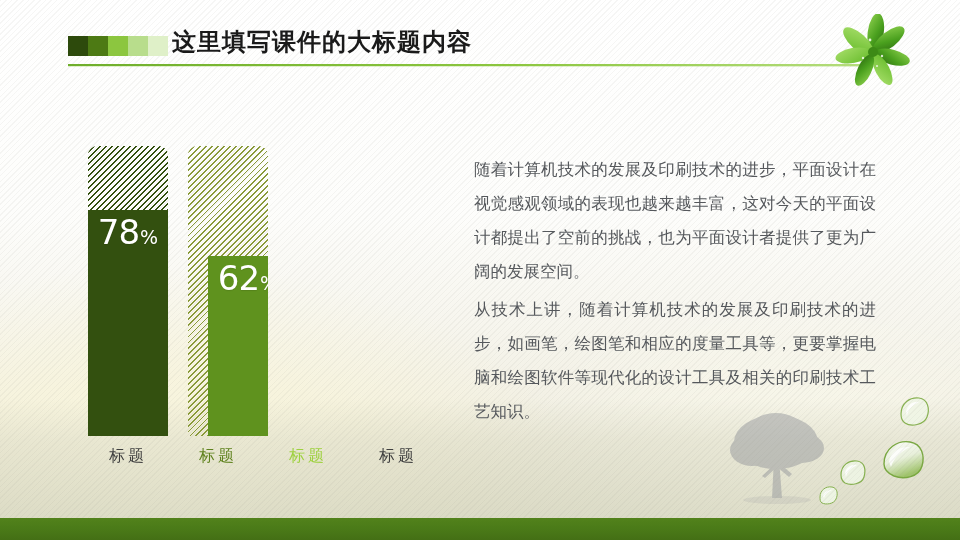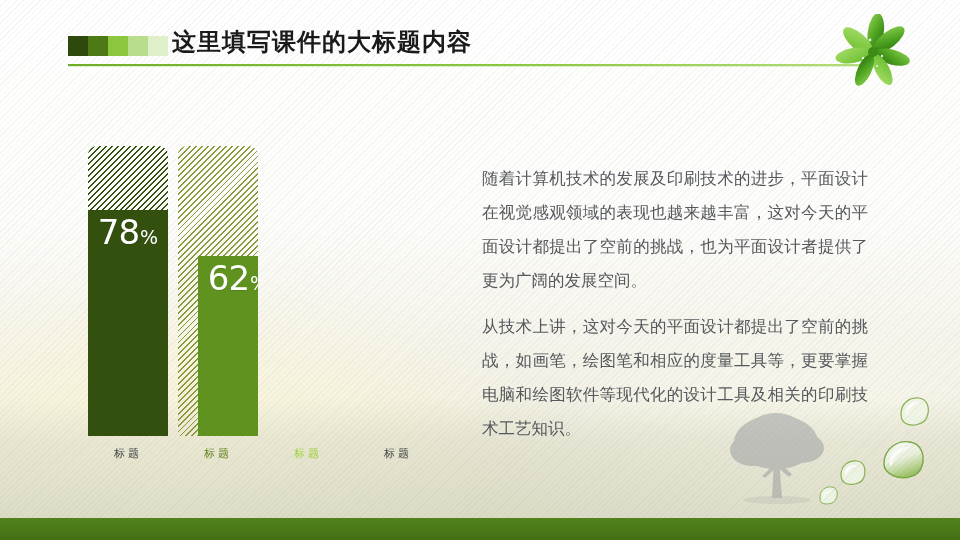--- a/index.html
+++ b/index.html
@@ -60,51 +60,51 @@
     background:linear-gradient(90deg,#6fae2c 0%,#8cc63f 55%,#b5dd7d 100%);
   }
   .title-rule-shadow{
     position:absolute;left:68px;top:66px;width:804px;height:1px;
     background:rgba(140,198,63,0.25);
   }
   .leaf{position:absolute;right:42px;top:14px;width:90px;height:72px;z-index:9;}
 
   
   .chart{position:absolute;left:88px;top:146px;width:350px;height:330px;z-index:8;}
-  .bars{position:relative;height:290px;display:flex;align-items:flex-end;gap:10px;}
+  .bars{position:relative;height:290px;display:flex;align-items:flex-end;gap:20px;}
   .bar-col{width:80px;position:relative;height:290px;}
   .bar-track{
     position:absolute;left:0;bottom:0;width:80px;height:100%;
     border-radius:9px 9px 0 0;overflow:hidden;
   }
   .bar-fill{
     position:absolute;left:0;bottom:0;width:100%;
     display:flex;align-items:flex-start;justify-content:center;
     padding-top:4px;box-sizing:border-box;
   }
   .val{
     color:#ffffff;font-size:34px;line-height:36px;font-weight:500;
     letter-spacing:-1px;white-space:nowrap;
     text-shadow:0 1px 1px rgba(0,0,0,0.10);
   }
   .val .pct{font-size:19px;vertical-align:baseline;margin-left:1px;letter-spacing:0;}
   .labels{display:flex;gap:10px;margin-top:10px;}
   .lab{
-    width:80px;text-align:center;font-size:11px;letter-spacing:3px;
+    width:80px;text-align:center;font-size:16px;letter-spacing:3px;
     font-family:"DejaVu Sans","Liberation Sans",sans-serif;
   }
 
   
   .body-text{
     position:absolute;left:470px;top:150px;width:410px;z-index:8;
     color:#55585c;font-size:16.5px;line-height:34px;
     font-family:"DejaVu Sans","Liberation Sans",sans-serif;
     text-align:justify;
   }
-  .body-text p{margin:12px;}
+  .body-text p{margin:4px;font-family:Liberation Mono, monospace;}
 
   
   .tree{position:absolute;left:718px;top:398px;width:120px;height:120px;z-index:3;opacity:.45;}
   .drop{position:absolute;z-index:5;}
 </style>
 </head>
 <body>
 
 <div class="slide">
 
@@ -219,18 +219,18 @@
     <div class="labels">
       <div class="lab" style="color:#3f3f3f;">标题</div>
       <div class="lab" style="color:#5f821e;">标题</div>
       <div class="lab" style="color:#9ed13f;">标题</div>
       <div class="lab" style="color:#3f3f3f;">标题</div>
     </div>
   </div>
 
   <div class="body-text">
     <p>随着计算机技术的发展及印刷技术的进步，平面设计在视觉感观领域的表现也越来越丰富，这对今天的平面设计都提出了空前的挑战，也为平面设计者提供了更为广阔的发展空间。</p>
-    <p>从技术上讲，这对今天的平面设计都提出了空前的挑战，如画笔，绘图笔和相应的度量工具等，更要掌握电脑和绘图软件等现代化的设计工具及相关的印刷技术工艺知识。</p>
+    <p>从技术上讲，随着计算机技术的发展及印刷技术的进步，如画笔，绘图笔和相应的度量工具等，更要掌握电脑和绘图软件等现代化的设计工具及相关的印刷技术工艺知识。</p>
   </div>
 
   <div class="texture"></div>
   <div class="footer-bar"></div>
 </div>
 
 </body></html>

